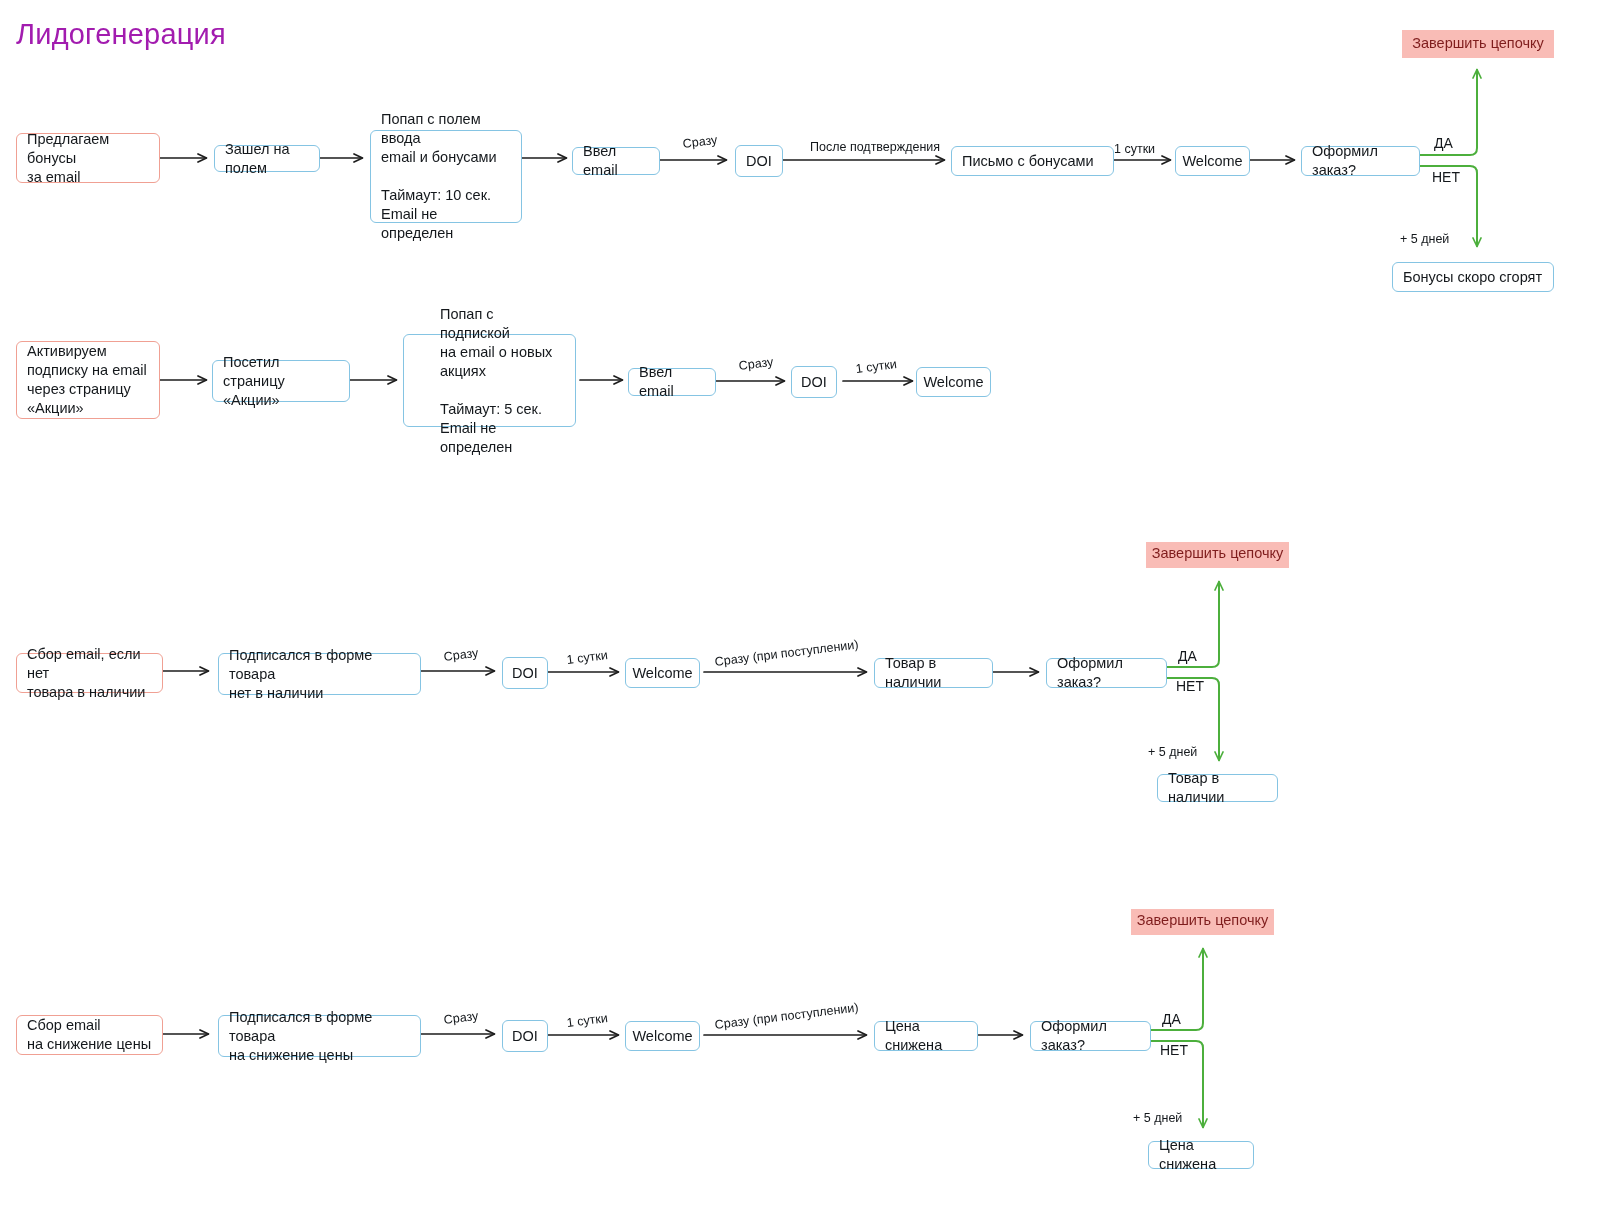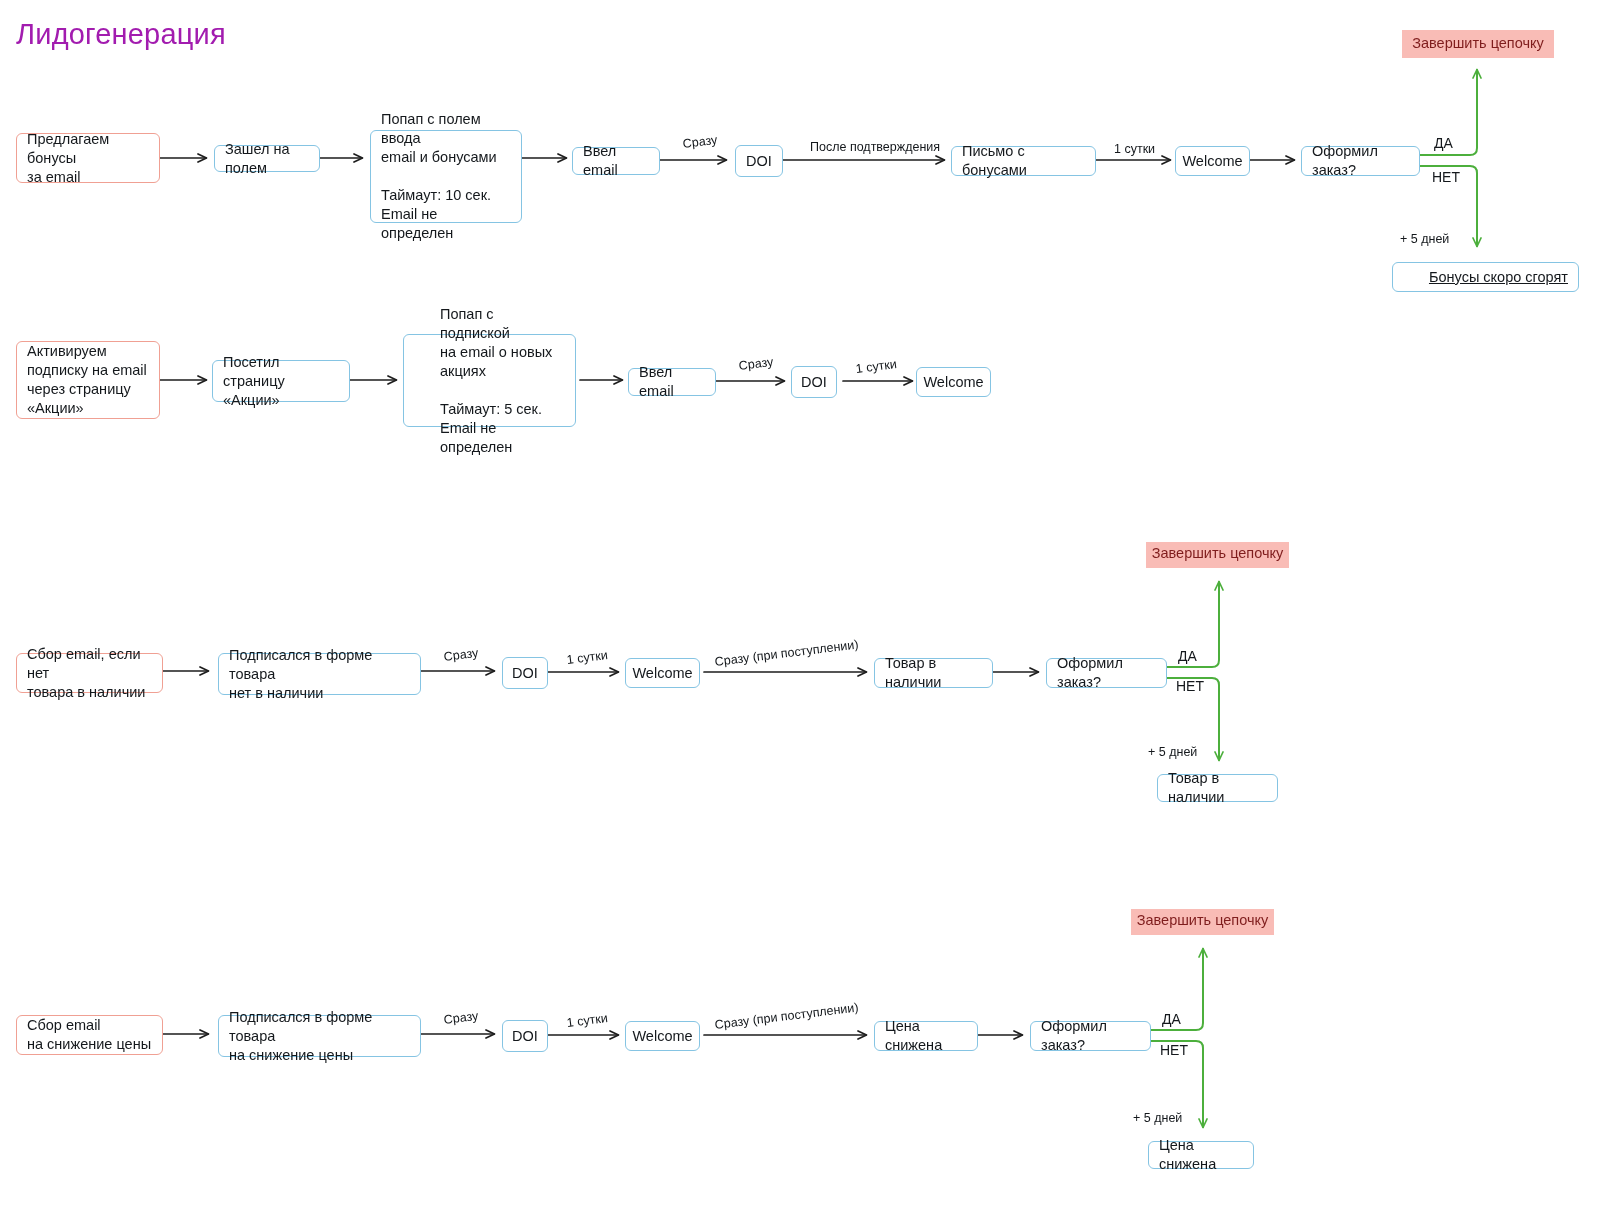--- a/index.html
+++ b/index.html
@@ -172,21 +172,21 @@
   <div class="node blue" style="left:572px; top:147px; width:88px; height:28px; justify-content:center;">
     <span>Ввел email</span>
   </div>
 
   <div class="node blue" style="left:735px; top:145px; width:48px; height:32px; justify-content:center; align-items:center;">
     <span>DOI</span>
   </div>
 
   <div class="edge-label" style="left:810px; top:140px;">После подтверждения</div>
 
-  <div class="node blue" style="left:951px; top:146px; width:145px; height:30px; justify-content:center;">
+  <div class="node blue" style="left:951px; top:146px; width:163px; height:30px; justify-content:center;">
     <span>Письмо с бонусами</span>
   </div>
 
   <div class="edge-label" style="left:1114px; top:142px;">1 сутки</div>
 
   <div class="node blue" style="left:1175px; top:146px; width:75px; height:30px; justify-content:center; align-items:center;">
     <span>Welcome</span>
   </div>
 
   <div class="node blue" style="left:1301px; top:146px; width:119px; height:30px; justify-content:center; align-items:center;">
@@ -194,21 +194,21 @@
   </div>
 
   <div class="branch-label" style="left:1434px; top:135px;">ДА</div>
   <div class="branch-label" style="left:1432px; top:169px;">НЕТ</div>
   <div class="edge-label" style="left:1400px; top:232px;">+ 5 дней</div>
 
   <div class="badge" style="left:1402px; top:30px; width:152px; height:28px;">
     <span>Завершить цепочку</span>
   </div>
 
-  <div class="node blue" style="left:1392px; top:262px; width:187px; height:30px; justify-content:center; align-items:flex-end;text-decoration:underline;">
+  <div class="node blue" style="left:1392px; top:262px; width:162px; height:30px; justify-content:center; align-items:flex-start;">
     <span>Бонусы скоро сгорят</span>
   </div>
 
   <div class="node red" style="left:16px; top:341px; width:144px; height:78px;">
     <span>Активируем
 подписку на email
 через страницу
 «Акции»</span>
   </div>
 

